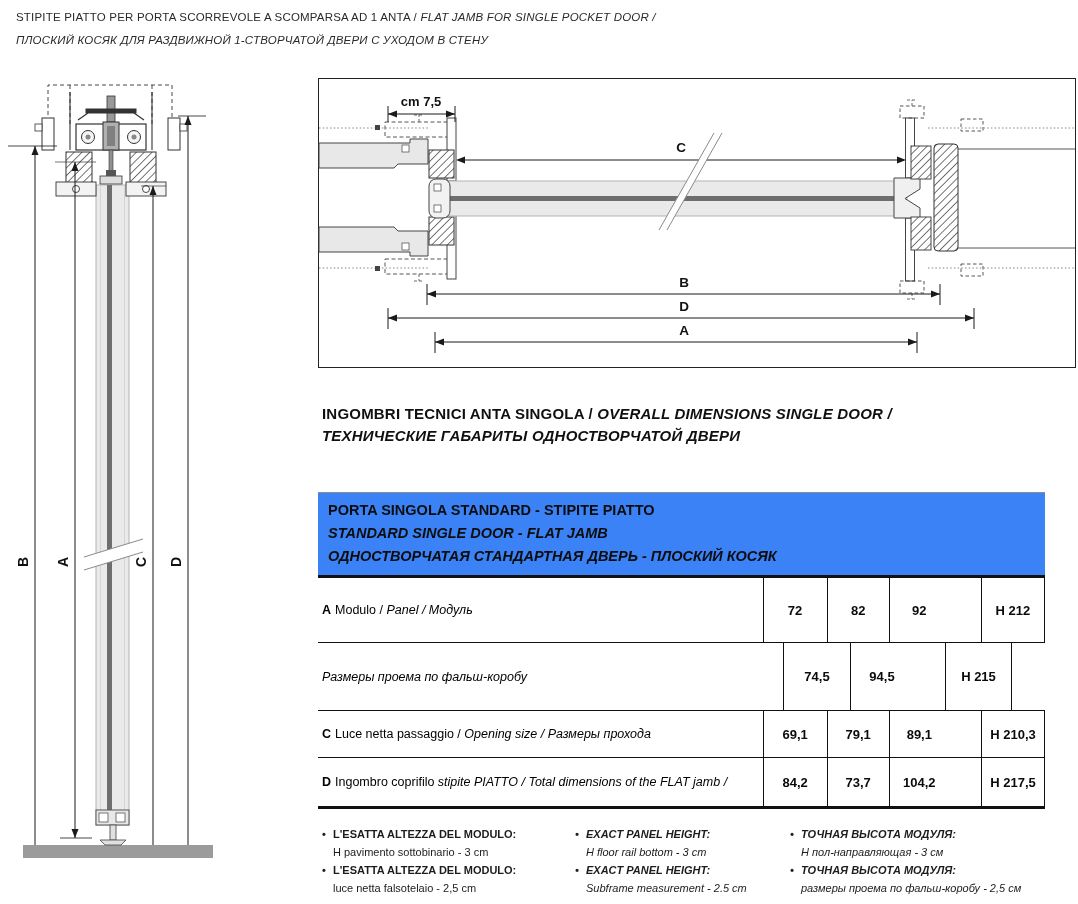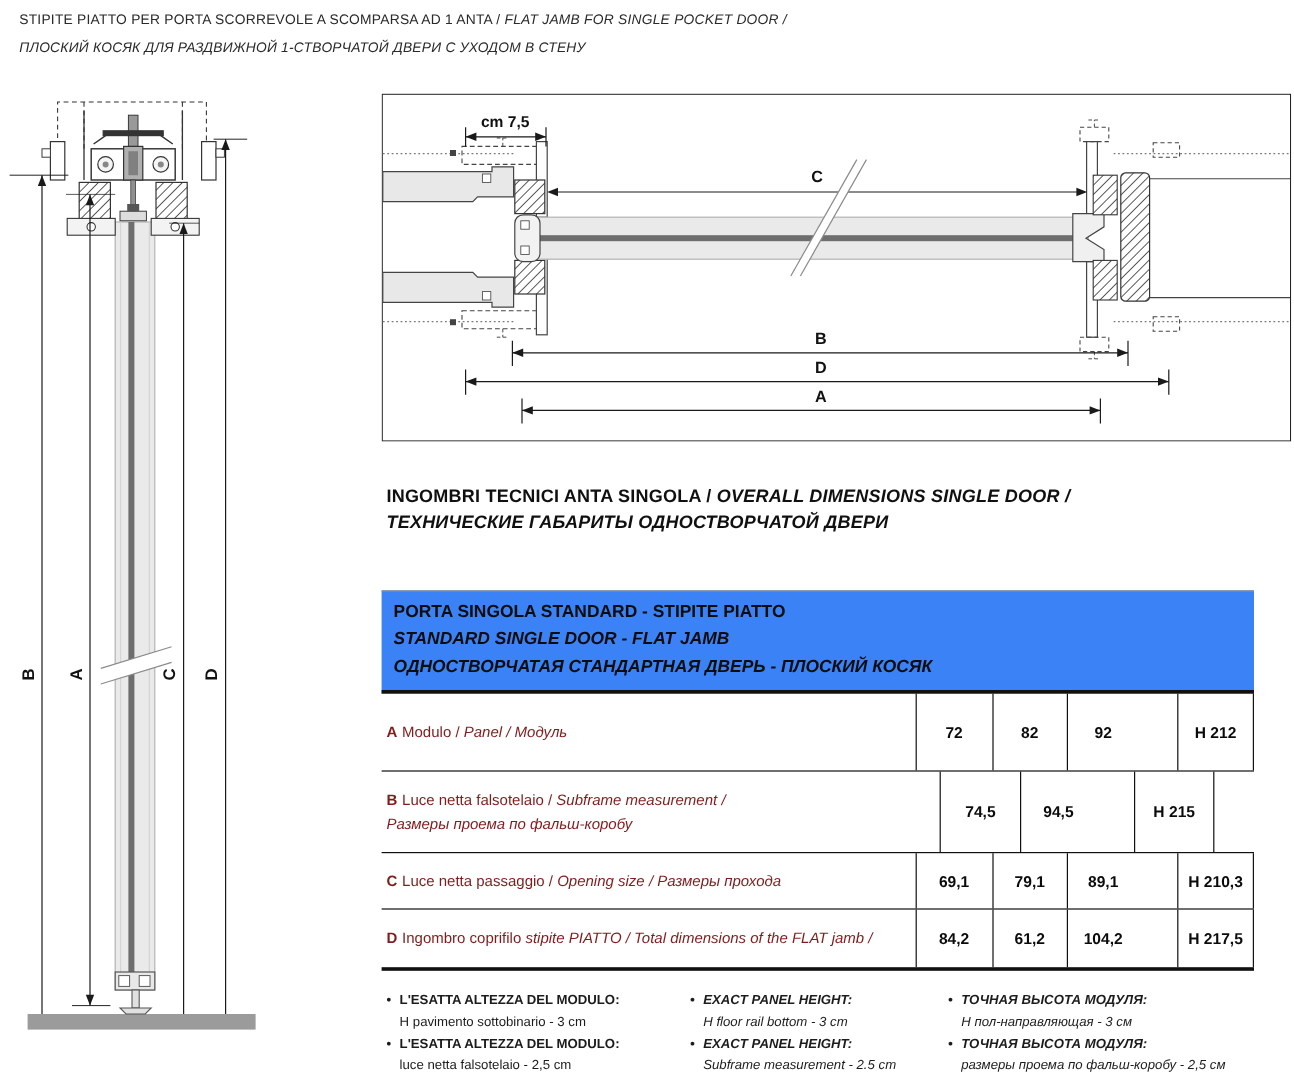--- a/index.html
+++ b/index.html
@@ -16,21 +16,21 @@
   .spec-head{left:318px;top:492px;width:727px;height:86px;background:#3b82f6;
     border-top:1px solid #8d8d8d;border-bottom:3px solid #111;box-sizing:border-box;
     padding:6px 10px 0 10px;font-size:14.5px;font-weight:bold;line-height:23px;color:#0d0d0d;}
   .spec-head .it{font-style:italic;}
   
   .spec-table{left:318px;top:578px;width:727px;border-bottom:3px solid #111;box-sizing:border-box;}
   .trow{display:flex;border-bottom:1px solid #111;align-items:stretch;}
   .trow:last-child{border-bottom:none;}
   .cell{box-sizing:border-box;}
   .desc{width:465px;padding:0 8px 0 4px;display:flex;flex-direction:column;justify-content:center;
-        font-size:12.5px;line-height:20px;color:#7f1d1d;}
+        font-size:12.5px;line-height:20px;color:#000000;}
   .desc b{margin-right:4px;}
   .desc .it{font-style:italic;}
   .dline2{font-style:italic;}
   .dline2:empty{display:none;}
   .vcell{border-left:1px solid #111;display:flex;align-items:center;justify-content:center;
          font-weight:bold;font-size:13px;color:#0b0b0b;}
   .v1{width:67px;} .v2{width:65px;} .v3{width:63px;} .v4{width:67px;border-right:1px solid #111;margin-left:32px;}
   .h64{height:64px;} .h67{height:67px;} .h46{height:46px;} .h48{height:48px;}
   
   .notes{top:826px;font-size:11px;line-height:17.5px;color:#1c1c1c;}
@@ -261,21 +261,20 @@
 
     </div>
     <div class="cell vcell v1 h64">72</div>
     <div class="cell vcell v2 h64">82</div>
     <div class="cell vcell v3 h64">92</div>
     <div class="cell vcell v4 h64">H 212</div>
   </div>
 
   <div class="trow h67">
     <div class="cell desc">
-      <div><b>B</b><span>Luce netta falsotelaio / </span><span class="it">Subframe measurement /</span></div>
       <div class="dline2">Размеры проема по фальш-коробу</div>
     </div>
     <div class="cell vcell v1 h67">74,5</div>
     <div class="cell vcell v3 h67">94,5</div>
     <div class="cell vcell v4 h67">H 215</div>
   </div>
 
   <div class="trow h46">
     <div class="cell desc">
       <div><b>C</b><span>Luce netta passaggio / </span><span class="it">Opening size / Размеры прохода</span></div>
@@ -285,21 +284,21 @@
     <div class="cell vcell v2 h46">79,1</div>
     <div class="cell vcell v3 h46">89,1</div>
     <div class="cell vcell v4 h46">H 210,3</div>
   </div>
 
   <div class="trow h48">
     <div class="cell desc">
       <div><b>D</b><span>Ingombro coprifilo </span><span class="it">stipite PIATTO / Total dimensions of the FLAT jamb /</span></div>
     </div>
     <div class="cell vcell v1 h48">84,2</div>
-    <div class="cell vcell v2 h48">61,2</div>
+    <div class="cell vcell v2 h48">73,7</div>
     <div class="cell vcell v3 h48">104,2</div>
     <div class="cell vcell v4 h48">H 217,5</div>
   </div>
 </div>
 
 <div class="abs notes n1">
   <div class="nt"><span class="blt">•</span><span>L'ESATTA ALTEZZA DEL MODULO:</span></div>
   <div class="nx">H pavimento sottobinario - 3 cm</div>
   <div class="nt"><span class="blt">•</span><span>L'ESATTA ALTEZZA DEL MODULO:</span></div>
   <div class="nx">luce netta falsotelaio - 2,5 cm</div>

